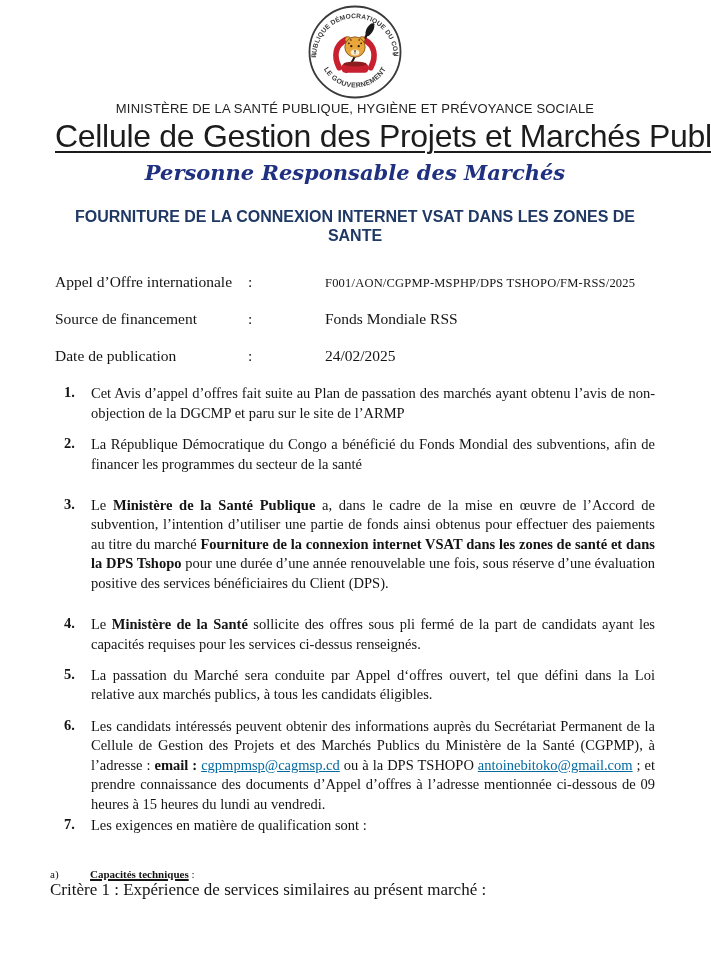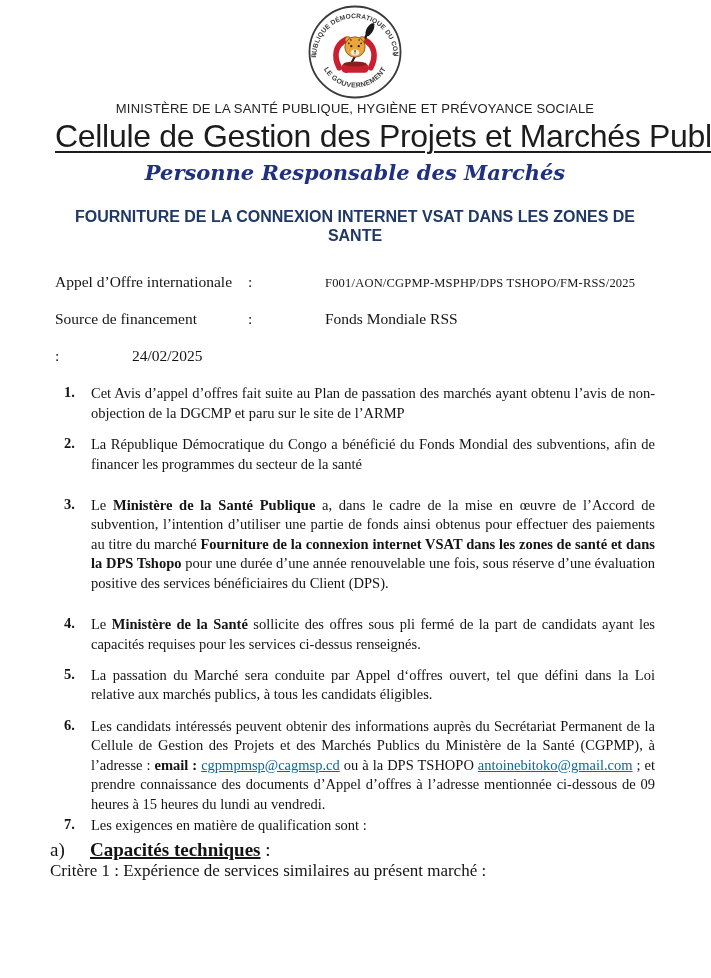--- a/index.html
+++ b/index.html
@@ -61,21 +61,21 @@
   .notice-list li { display: flex; margin-top: 12px; }
   .notice-list li:nth-child(3),
   .notice-list li:nth-child(4) { margin-top: 22px; }
   .notice-list li:nth-child(7) { margin-top: 2px; }
   .notice-list .num { flex: none; width: 27px; padding-left: 9px; font-weight: bold; }
   .notice-list .body { flex: 1; text-align: justify; line-height: 1.34; }
   .notice-list b { font-weight: bold; }
   .email-link { color: #0369a1; text-decoration: underline; }
 
   
-  .section-a { margin-top: 4px; font-size: 19px; }
+  .section-a { margin-top: 33px; font-size: 11px; }
   .section-a .marker { display: inline-block; width: 40px; margin-left: -5px; }
   .section-a .heading { font-weight: bold; text-decoration: underline; text-decoration-thickness: 1.5px; }
   .criterion { font-weight: normal; font-size: 17px; margin-left: -5px; }
 </style>
 </head>
 <body>
 
 <div class="page">
 
   <div class="doc-header">
@@ -134,20 +134,21 @@
         <span class="meta-label">Appel d’Offre internationale</span>
         <span class="meta-colon">:</span>
         <span class="meta-value">F001/AON/CGPMP-MSPHP/DPS TSHOPO/FM-RSS/2025</span>
       </div>
       <div class="meta-row">
         <span class="meta-label">Source de financement</span>
         <span class="meta-colon">:</span>
         <span class="meta-value">Fonds Mondiale RSS</span>
       </div>
       <div class="meta-row">
+        <span class="meta-label">Date de publication</span>
         <span class="meta-colon">:</span>
         <span class="meta-value">24/02/2025</span>
       </div>
     </div>
 
   <ol class="notice-list">
       <li>
         <span class="num">1.</span>
         <span class="body"><span>Cet Avis d’appel d’offres fait suite au Plan de passation des marchés ayant obtenu l’avis de non-objection de la DGCMP et paru sur le site de l’ARMP</span></span>
       </li>

